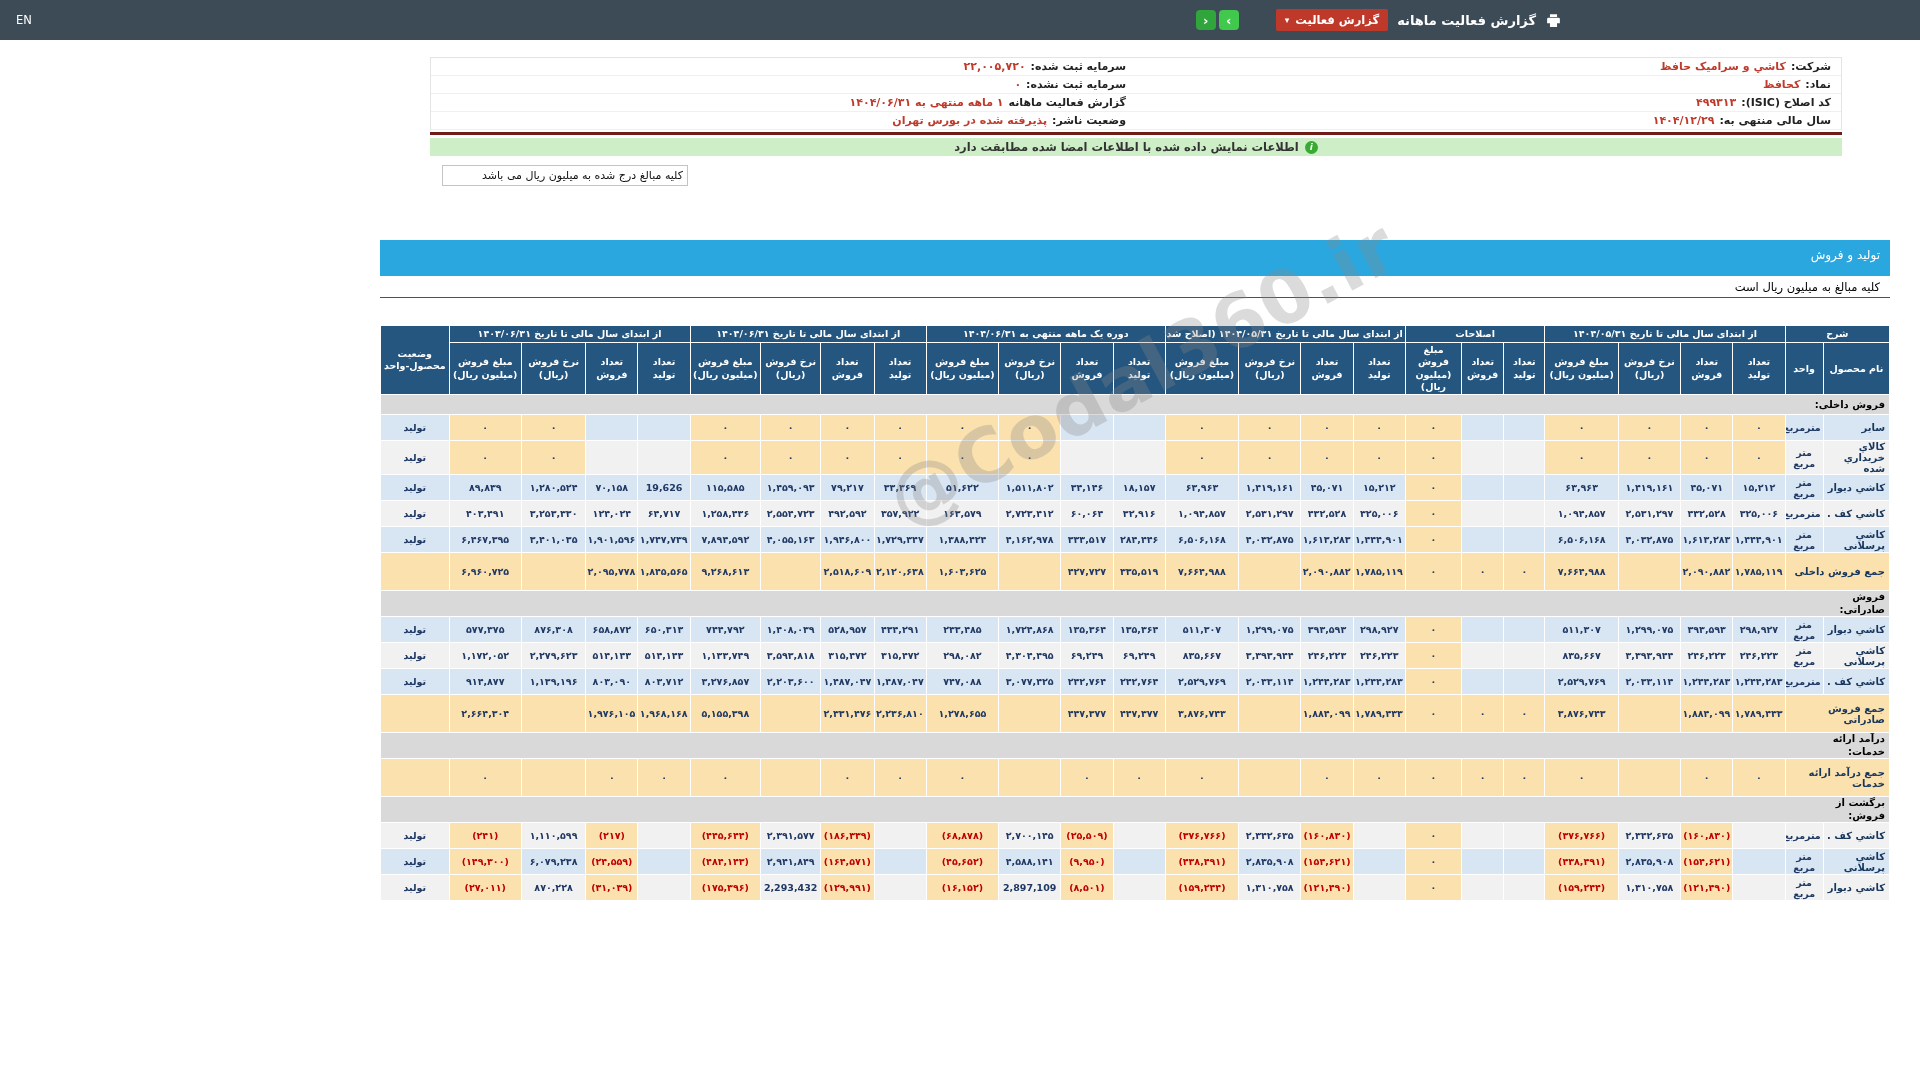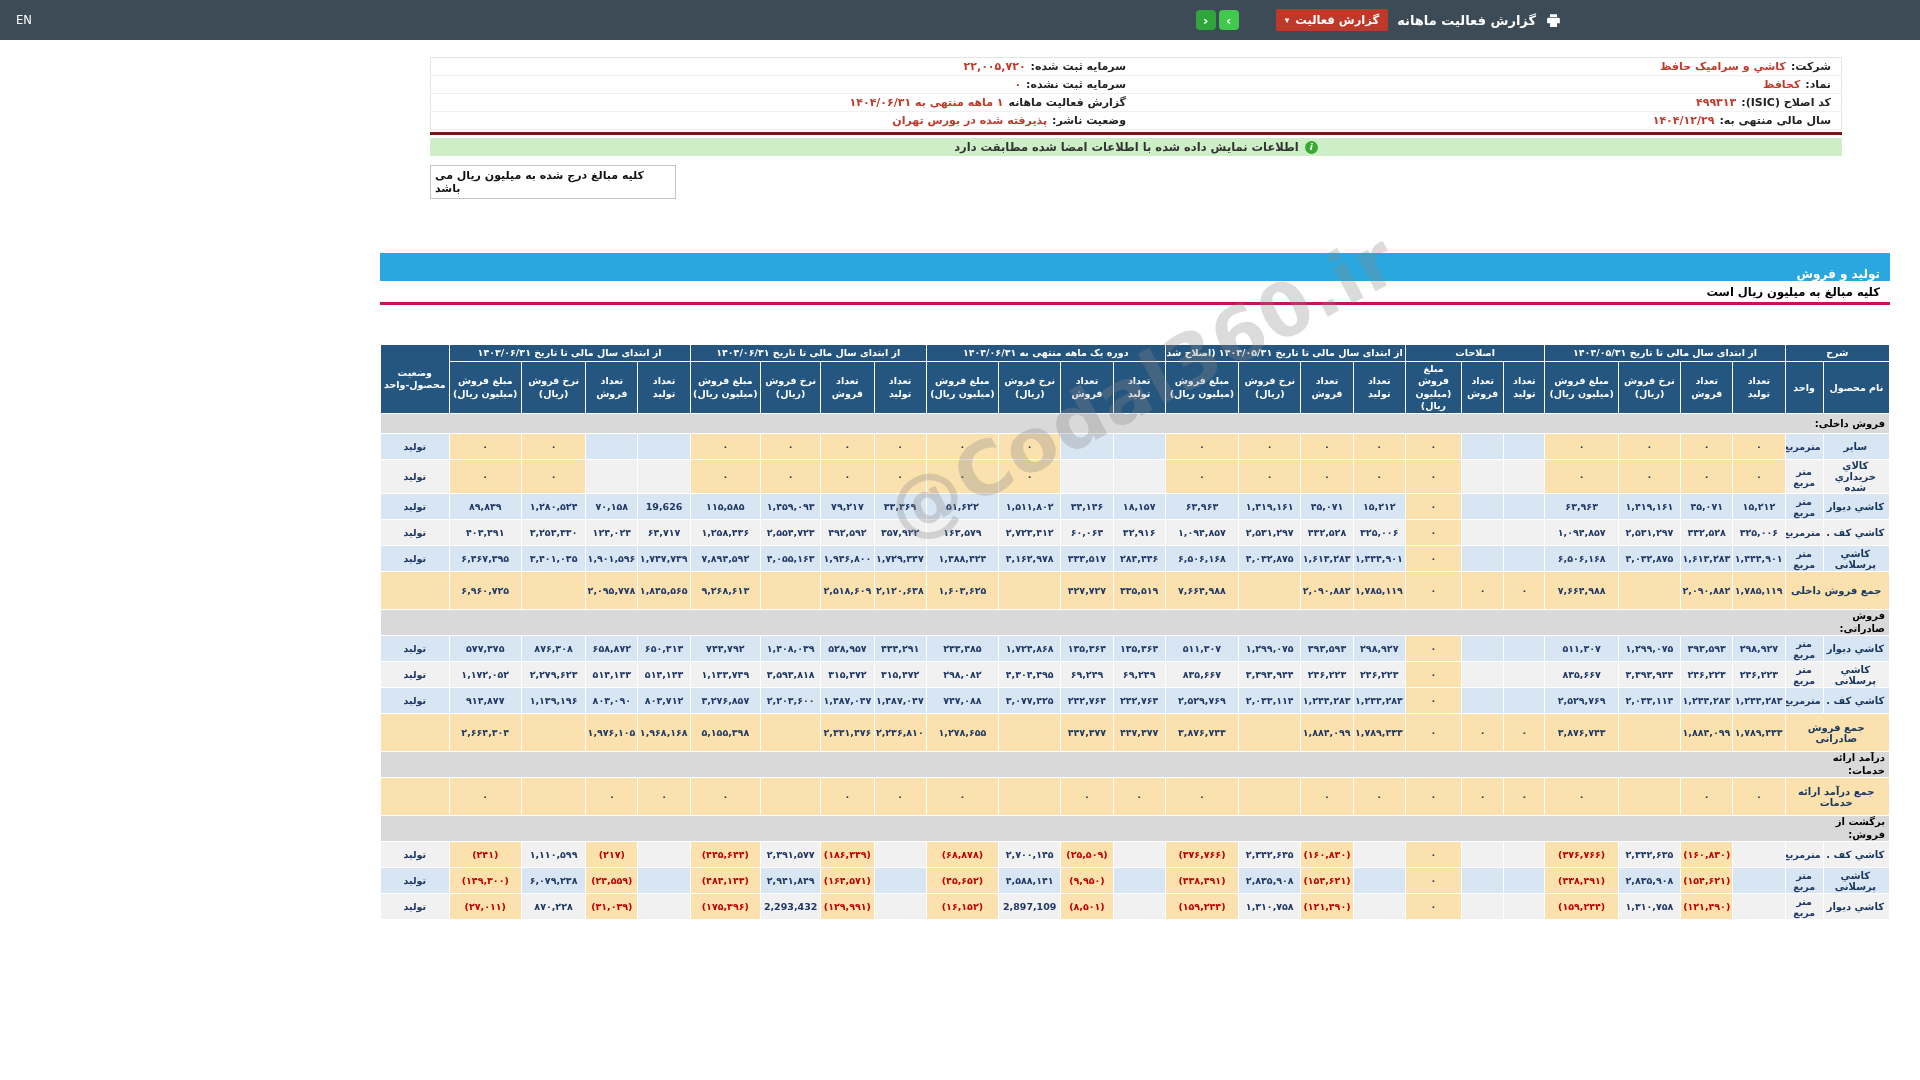--- a/index.html
+++ b/index.html
@@ -27,38 +27,38 @@
   .col{width:50%}
   .irow{display:flex;align-items:center;height:18px;border-bottom:1px solid #f0f0f0;
     padding:0 10px;font-size:11px;font-weight:bold;gap:5px;white-space:nowrap}
   .lbl{color:#222}
   .val{color:#bf3a2b}
   .rule{height:3px;background:#6e1e14;margin-top:2px}
   .banner{margin-top:3px;background:#cdeec6;height:18px;display:flex;align-items:center;justify-content:center;
     gap:6px;font-size:11.5px;font-weight:bold;color:#333}
   .info-ic{width:13px;height:13px;border-radius:50%;background:#3aaa35;color:#fff;font-size:9px;font-weight:bold;
     display:flex;align-items:center;justify-content:center;font-style:italic;flex:0 0 13px}
-  .note{width:246px;margin:9px auto 0 0;border:1px solid #c4c4c4;text-align:left;font-size:11px;
-    font-weight:bold;padding:3px 4px;color:#111;background:#fff}
+  .note{width:246px;margin:9px auto 0 12px;border:1px solid #c4c4c4;text-align:right;font-size:11px;
+    font-weight:normal;padding:3px 4px;color:#111;background:#fff}
 
   
   .main{width:1510px;margin:54px 30px 0 380px;position:relative}
-  .secbar{background:#2ba7df;color:#fff;font-size:12px;font-weight:bold;padding:14px 10px;height:19px;line-height:15px}
-  .secsub{font-size:11.5px;font-weight:bold;color:#000;padding:4px 10px 3px;margin-bottom:39px;
-    border-bottom:3px solid #be185d}
+  .secbar{background:#2ba7df;color:#fff;font-size:12px;font-weight:normal;padding:8px 10px;height:36px;line-height:15px}
+  .secsub{font-size:11.5px;font-weight:normal;color:#000;padding:4px 10px 3px;margin-bottom:27px;
+    border-bottom:1px solid #be185d}
 
   table.grid{border-collapse:collapse;table-layout:fixed;width:1510px}
   .grid th{background:#24567f;color:#fff;font-weight:bold;border:1px solid #fff;
     padding:1px 2px;font-size:9.5px;line-height:1.3;text-align:center}
   .grid thead tr:first-child th{height:17px;white-space:nowrap;overflow:hidden}
   .grid thead tr:first-child th.sth{white-space:normal}
   .grid thead tr:nth-child(2) th{height:38px;overflow:hidden}
   .grid td{border:1px solid #fff;height:26px;padding:0 2px;font-size:9.5px;font-weight:bold;color:#1f3864;
     text-align:center;overflow:hidden}
-  .grid td.name{padding-right:4px;font-size:10px;color:#17375d}
+  .grid td.name{text-align:right;padding-right:4px;font-size:10px;color:#17375d}
   tr.r-b td{background:#d8e5f2}
   tr.r-w td{background:#f1f1f1}
   tr.sec td{background:#d9d9d9;text-align:right;padding-right:4px;color:#000;font-size:10px;height:20px}
   tr.sec.tall td{height:26px}
   tr.sec .sl{display:inline-block;max-width:80px;line-height:1.25}
   tr.tot td{background:#fbe1ae;height:38px}
   .grid td.hl{background:#fbe1ae !important}
   .grid td.neg{color:#c00000 !important}
 
   .wm{position:absolute;top:90px;left:480px;transform:rotate(-28deg);font-size:74px;font-weight:bold;

